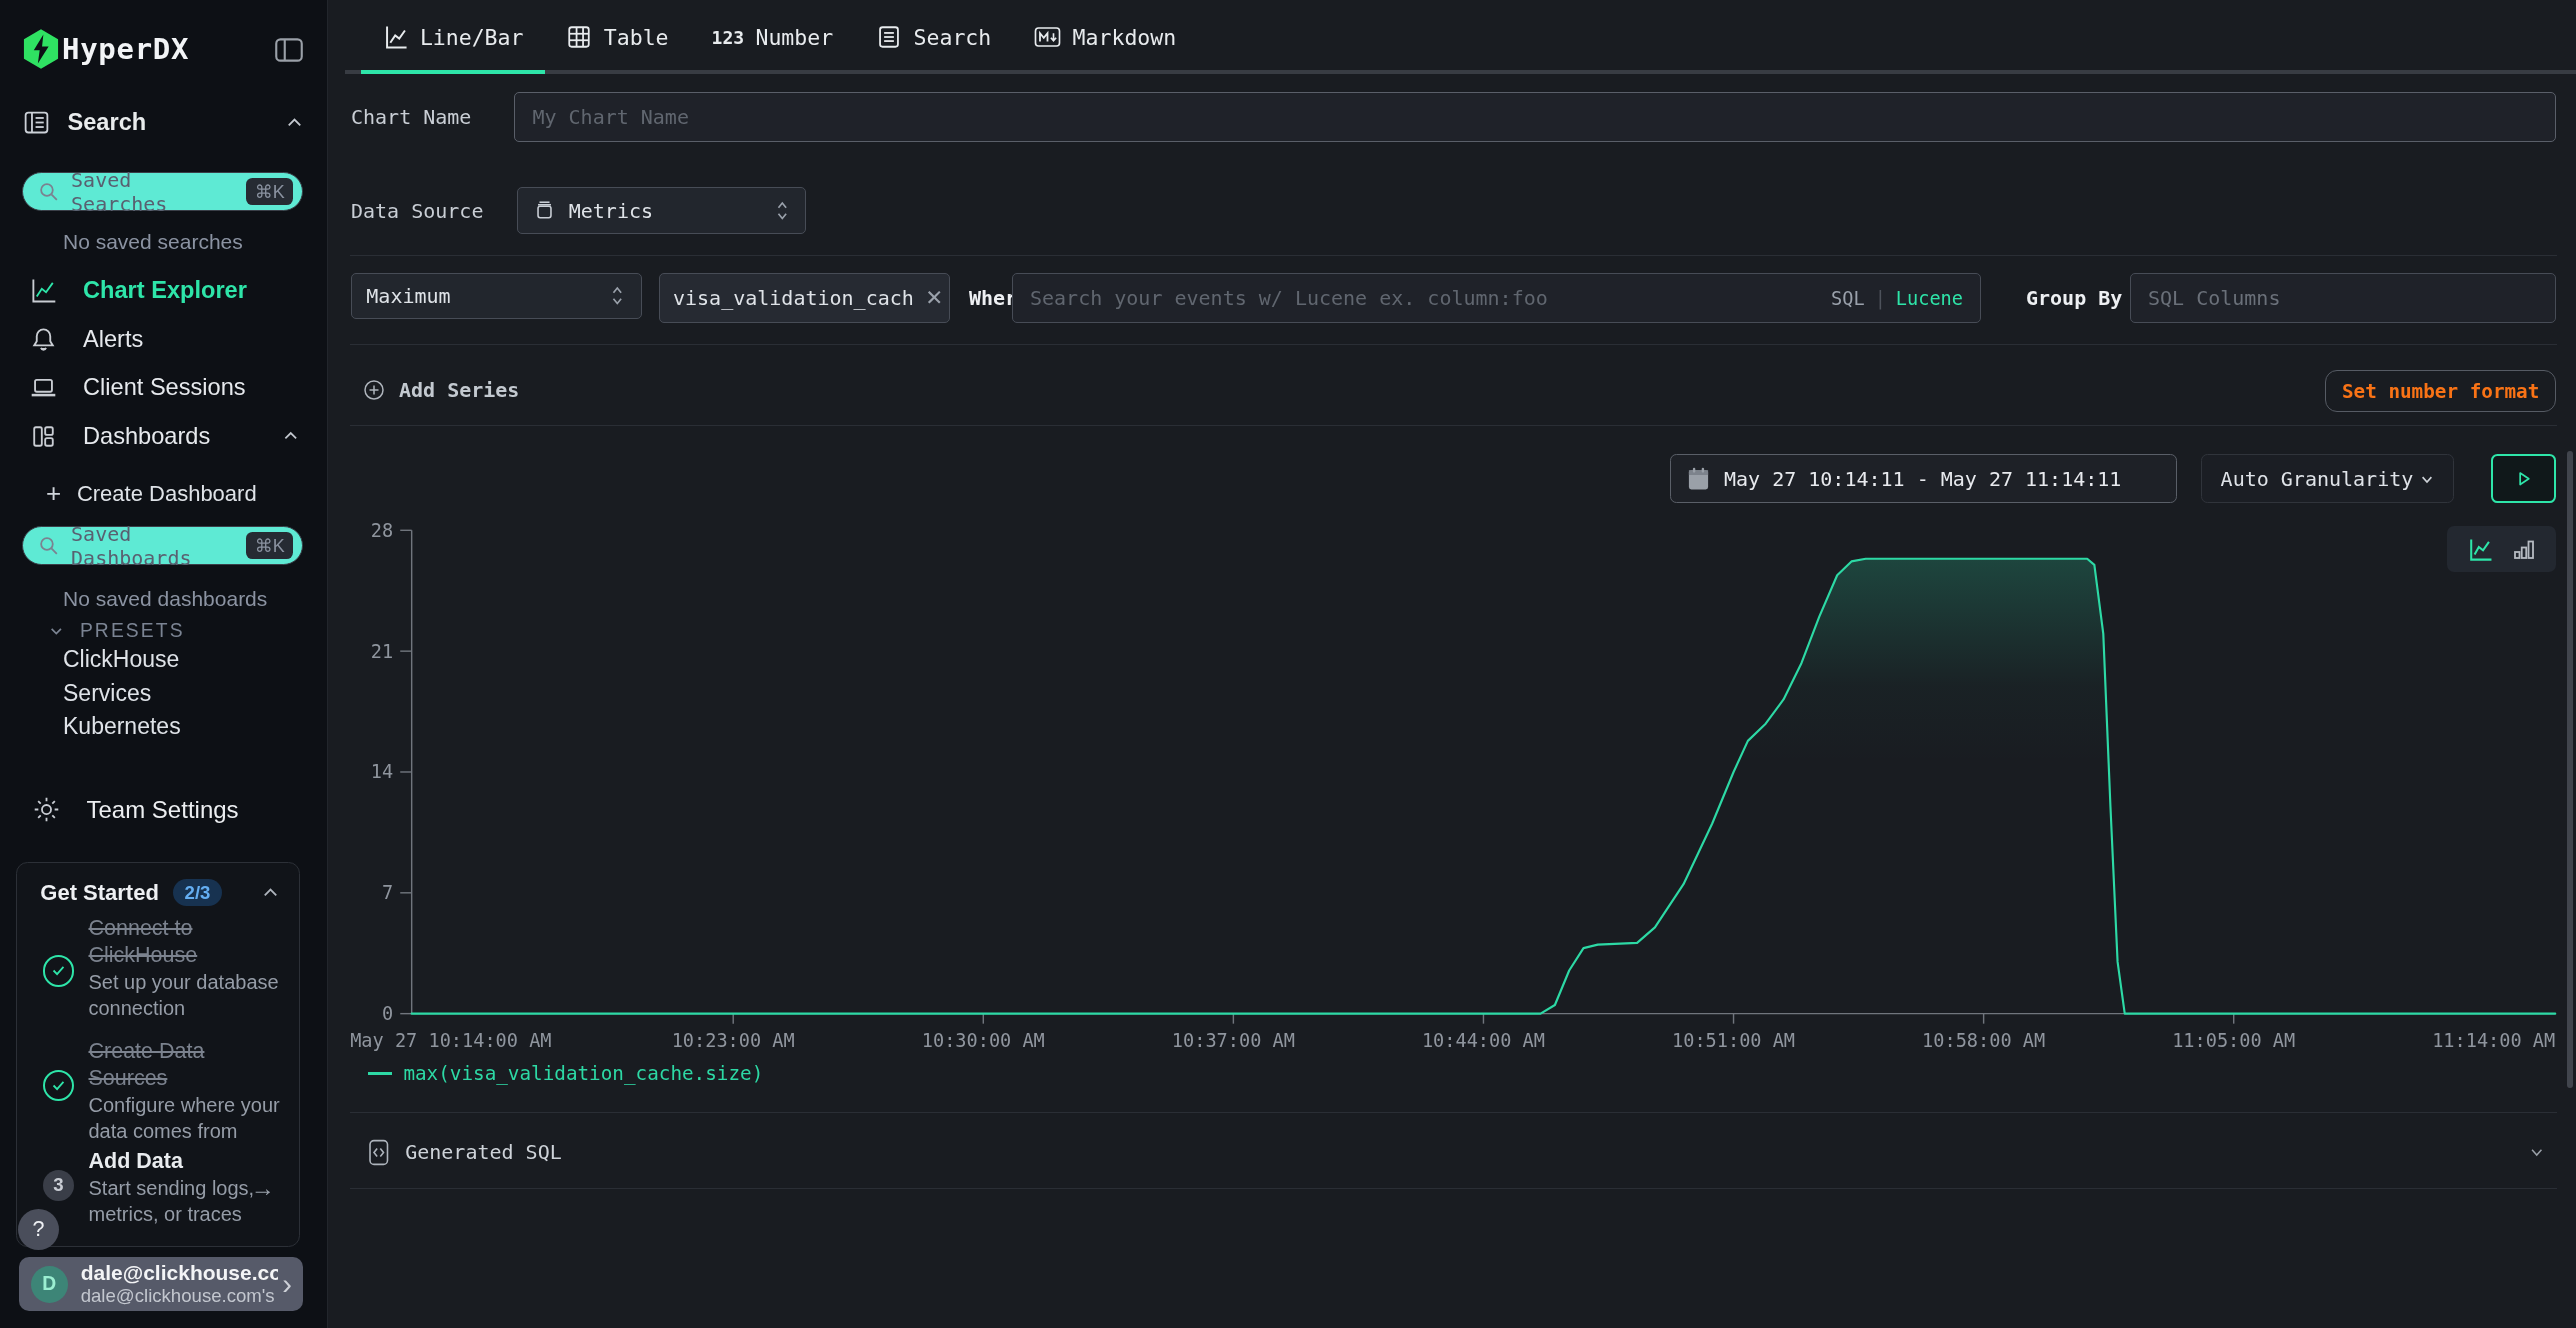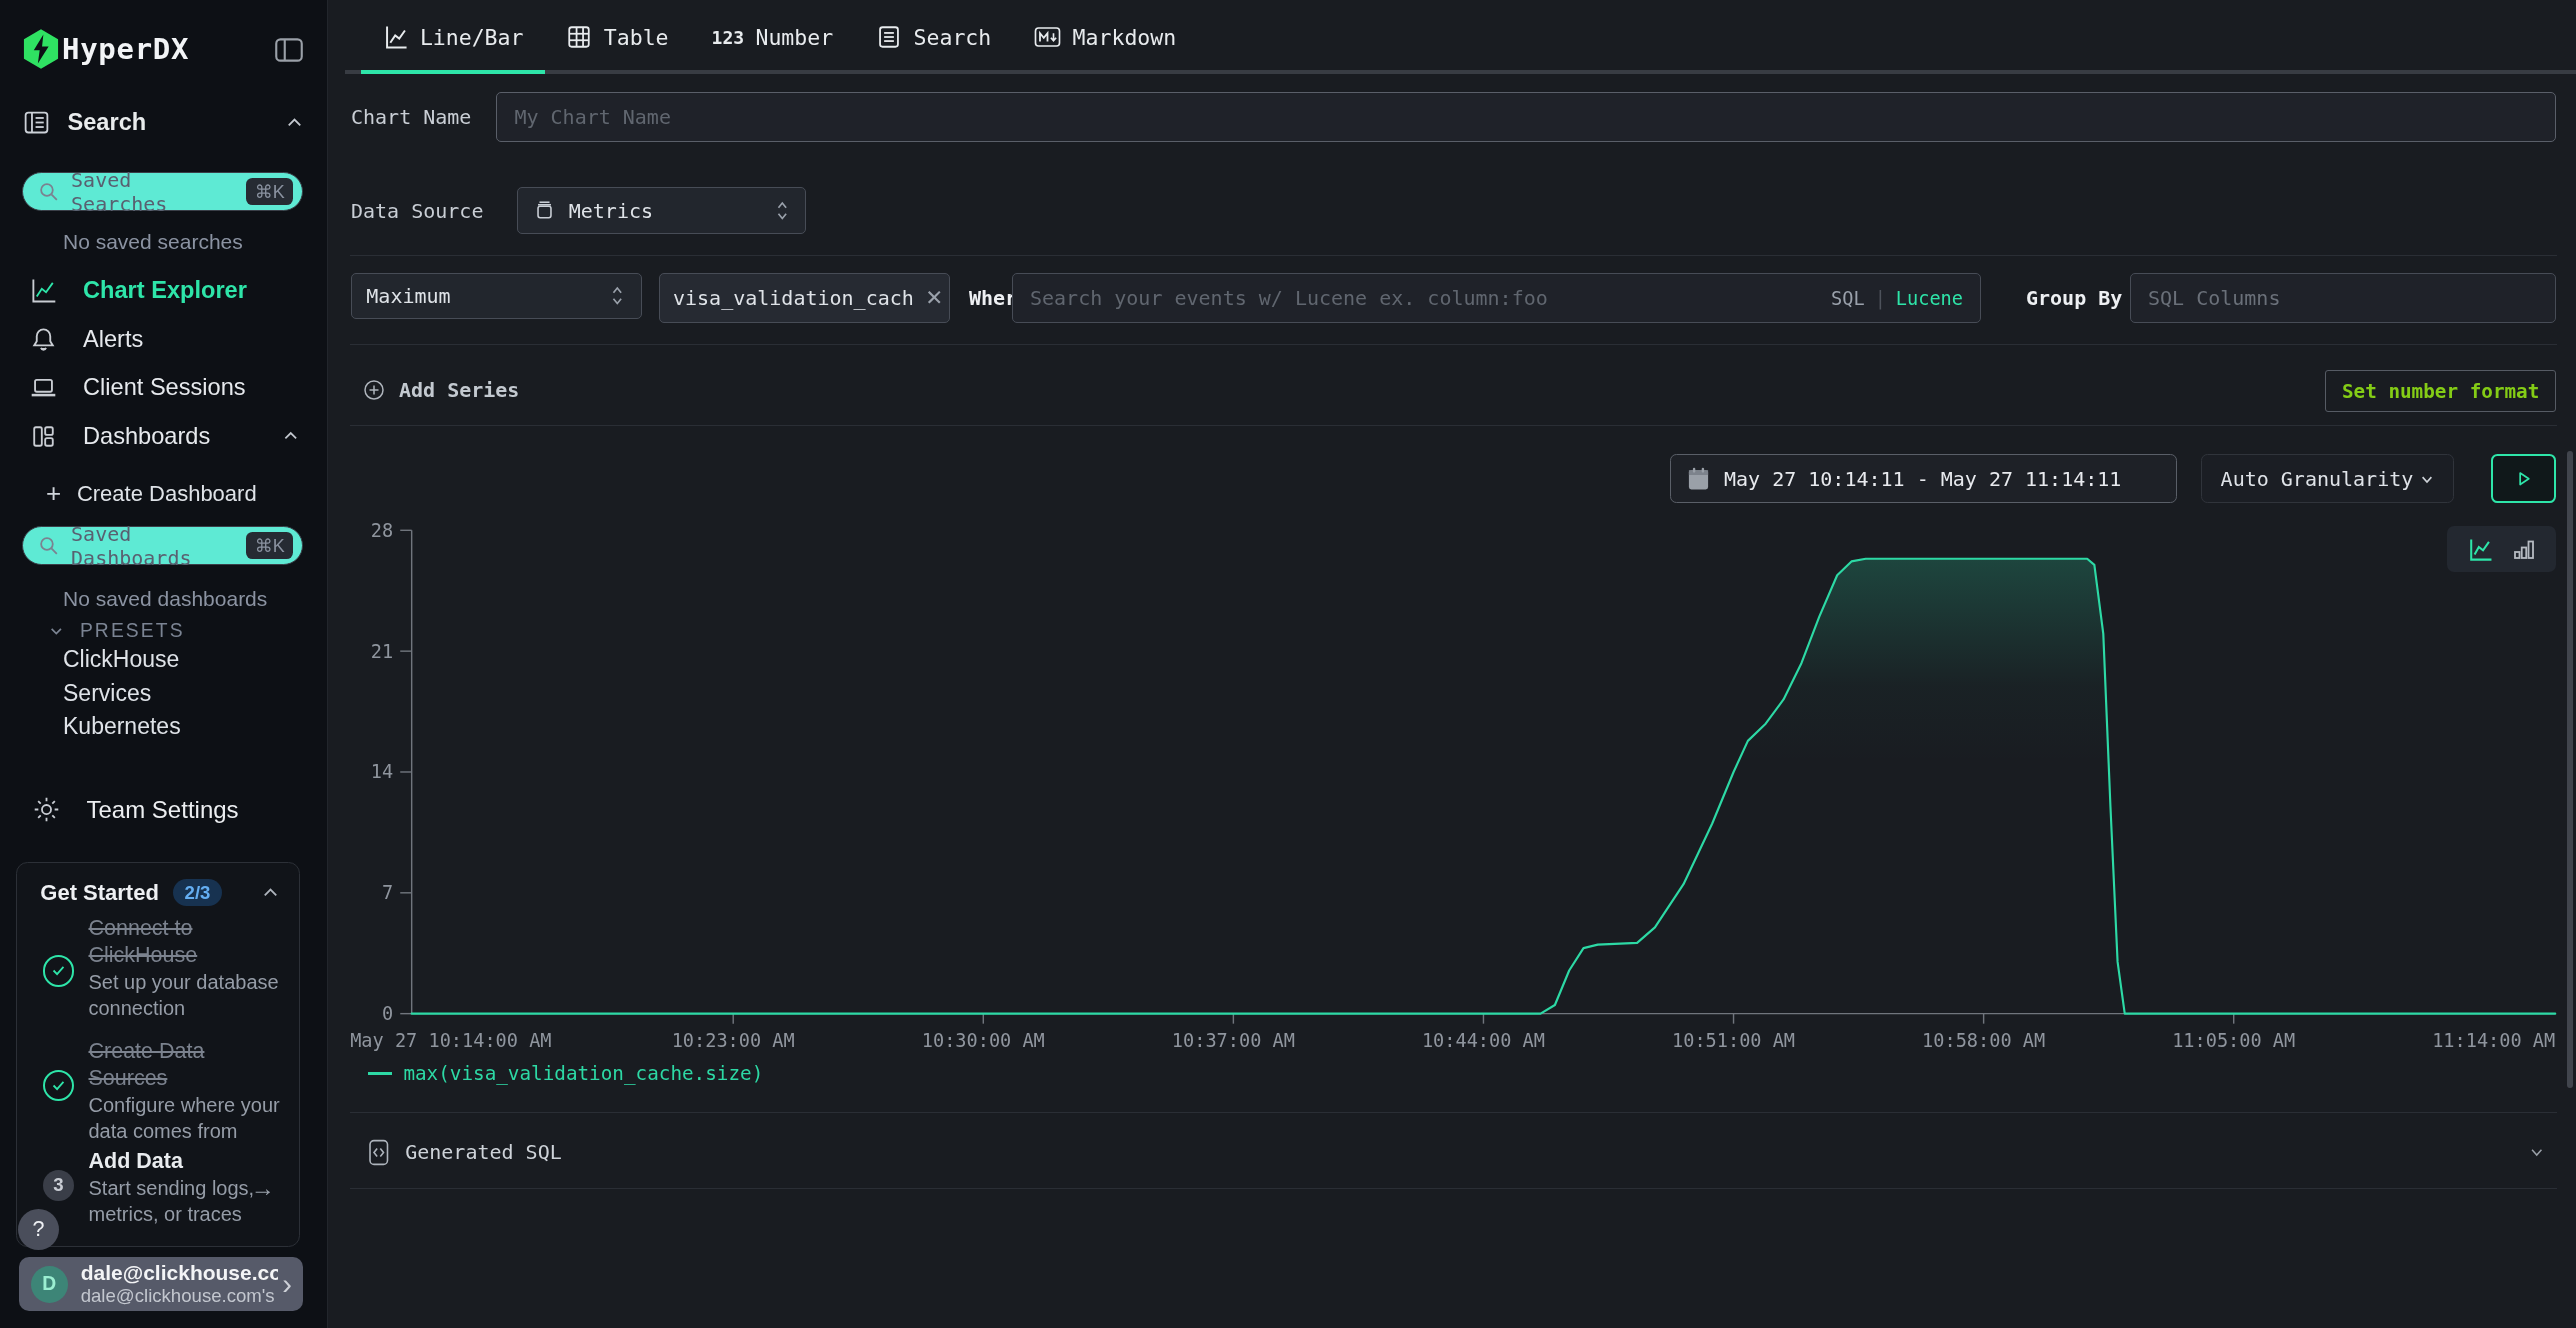--- a/index.html
+++ b/index.html
@@ -77,21 +77,21 @@
   .tag-box .val { font:20px "DejaVu Sans Mono", monospace; color:#dfe3e8; }
   .tag-x { font:21.5px "Liberation Sans", sans-serif; color:#9aa1ab; cursor:pointer; }
 
   .lang-toggle { display:flex; gap:10px; align-items:center; margin-left:auto; font:18.6px "DejaVu Sans Mono", monospace; }
   .lang-sql { color:#9aa1ab; cursor:pointer; }
   .lang-pipe { color:#4d525b; }
   .lang-lucene { color:var(--accent,#2ee5a9); cursor:pointer; }
 
   .add-series { position:absolute; left:34px; top:361px; height:57px; display:flex; align-items:center; gap:13px; cursor:pointer; }
   .add-series .lbl { font:20px "DejaVu Sans Mono", monospace; color:#c3c9d0; font-weight:bold; }
-  .btn-outline { position:absolute; background:none; border:1.4px solid #565b64; border-radius:3px; color:#84cc16; font:bold 19.3px "DejaVu Sans Mono", monospace; cursor:pointer; }
+  .btn-outline { position:absolute; background:none; border:1.4px solid #565b64; border-radius:12px; color:#f97316; font:bold 19.3px "DejaVu Sans Mono", monospace; cursor:pointer; }
 
   .date-box { position:absolute; left:1342px; top:454px; width:507px; height:49px; background:#1e2127; border:1.4px solid #5a5f68; border-radius:6.4px; display:flex; align-items:center; gap:14.3px; padding:0 15.7px; cursor:pointer; }
   .date-box .val { font:20px "DejaVu Sans Mono", monospace; color:#e8eaee; }
   .gran-box { position:absolute; left:1873px; top:454px; width:253px; height:49px; background:#1b1e24; border:1.4px solid #30343b; border-radius:6.4px; display:flex; align-items:center; padding:0 15.7px 0 18.6px; cursor:pointer; }
   .gran-box .val { font:20px "DejaVu Sans Mono", monospace; color:#dfe3e8; flex:1; }
   .play-btn { position:absolute; left:2163px; top:454px; width:65px; height:49px; background:#10181a; border:2.1px solid var(--accent,#2ee5a9); border-radius:6.4px; display:flex; align-items:center; justify-content:center; cursor:pointer; }
   .chart-toggle { position:absolute; right:20px; top:526px; width:109px; height:46px; background:#232830; border-radius:7.2px; display:flex; align-items:center; justify-content:center; gap:18.6px; z-index:3; }
 
   #chart-svg { position:absolute; left:0; top:501px; }
   .tick { font:26px "DejaVu Sans Mono", monospace; fill:#8f959e; }
@@ -320,21 +320,21 @@
       <div class="tab">
         <svg width="27" height="24" viewBox="0 0 36 30" fill="none" stroke="#e8ebee" stroke-width="2.2">
             <rect x="2" y="3" width="32" height="24" rx="4"></rect>
             <path d="M8 21 V10 l5 6 5-6 V21" stroke-width="2.4"></path>
             <path d="M26 10 v9 M22.5 16 l3.5 4 3.5-4"></path>
           </svg>
         <span class="lbl">Markdown</span>
       </div>
     </div>
 
-    <div class="row-abs" style="left:23px; right:20px; top:92px; height:50px; gap:25px;">
+    <div class="row-abs" style="left:23px; right:20px; top:92px; height:50px; gap:43px;">
       <span class="form-label">Chart Name</span>
       <div class="text-input" style="flex:1; height:50px;">
         <span class="ph">My Chart Name</span>
       </div>
     </div>
 
     <div class="row-abs" style="left:23px; top:187px; height:47px; gap:34px;">
       <span class="form-label">Data Source</span>
       <div class="select-box" style="width:289px; height:47px;">
         <svg width="23" height="23" viewBox="0 0 32 32" fill="none" stroke="#c9ced5" stroke-width="2.2">

